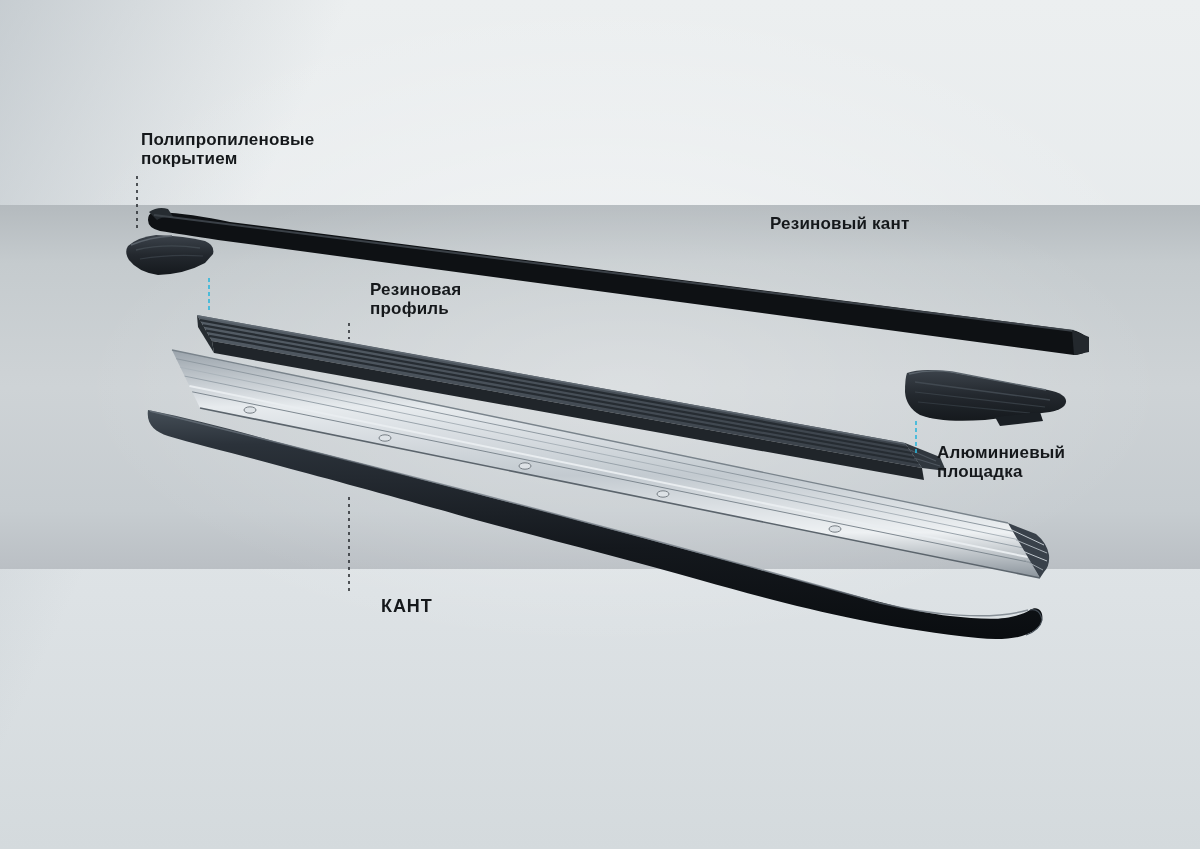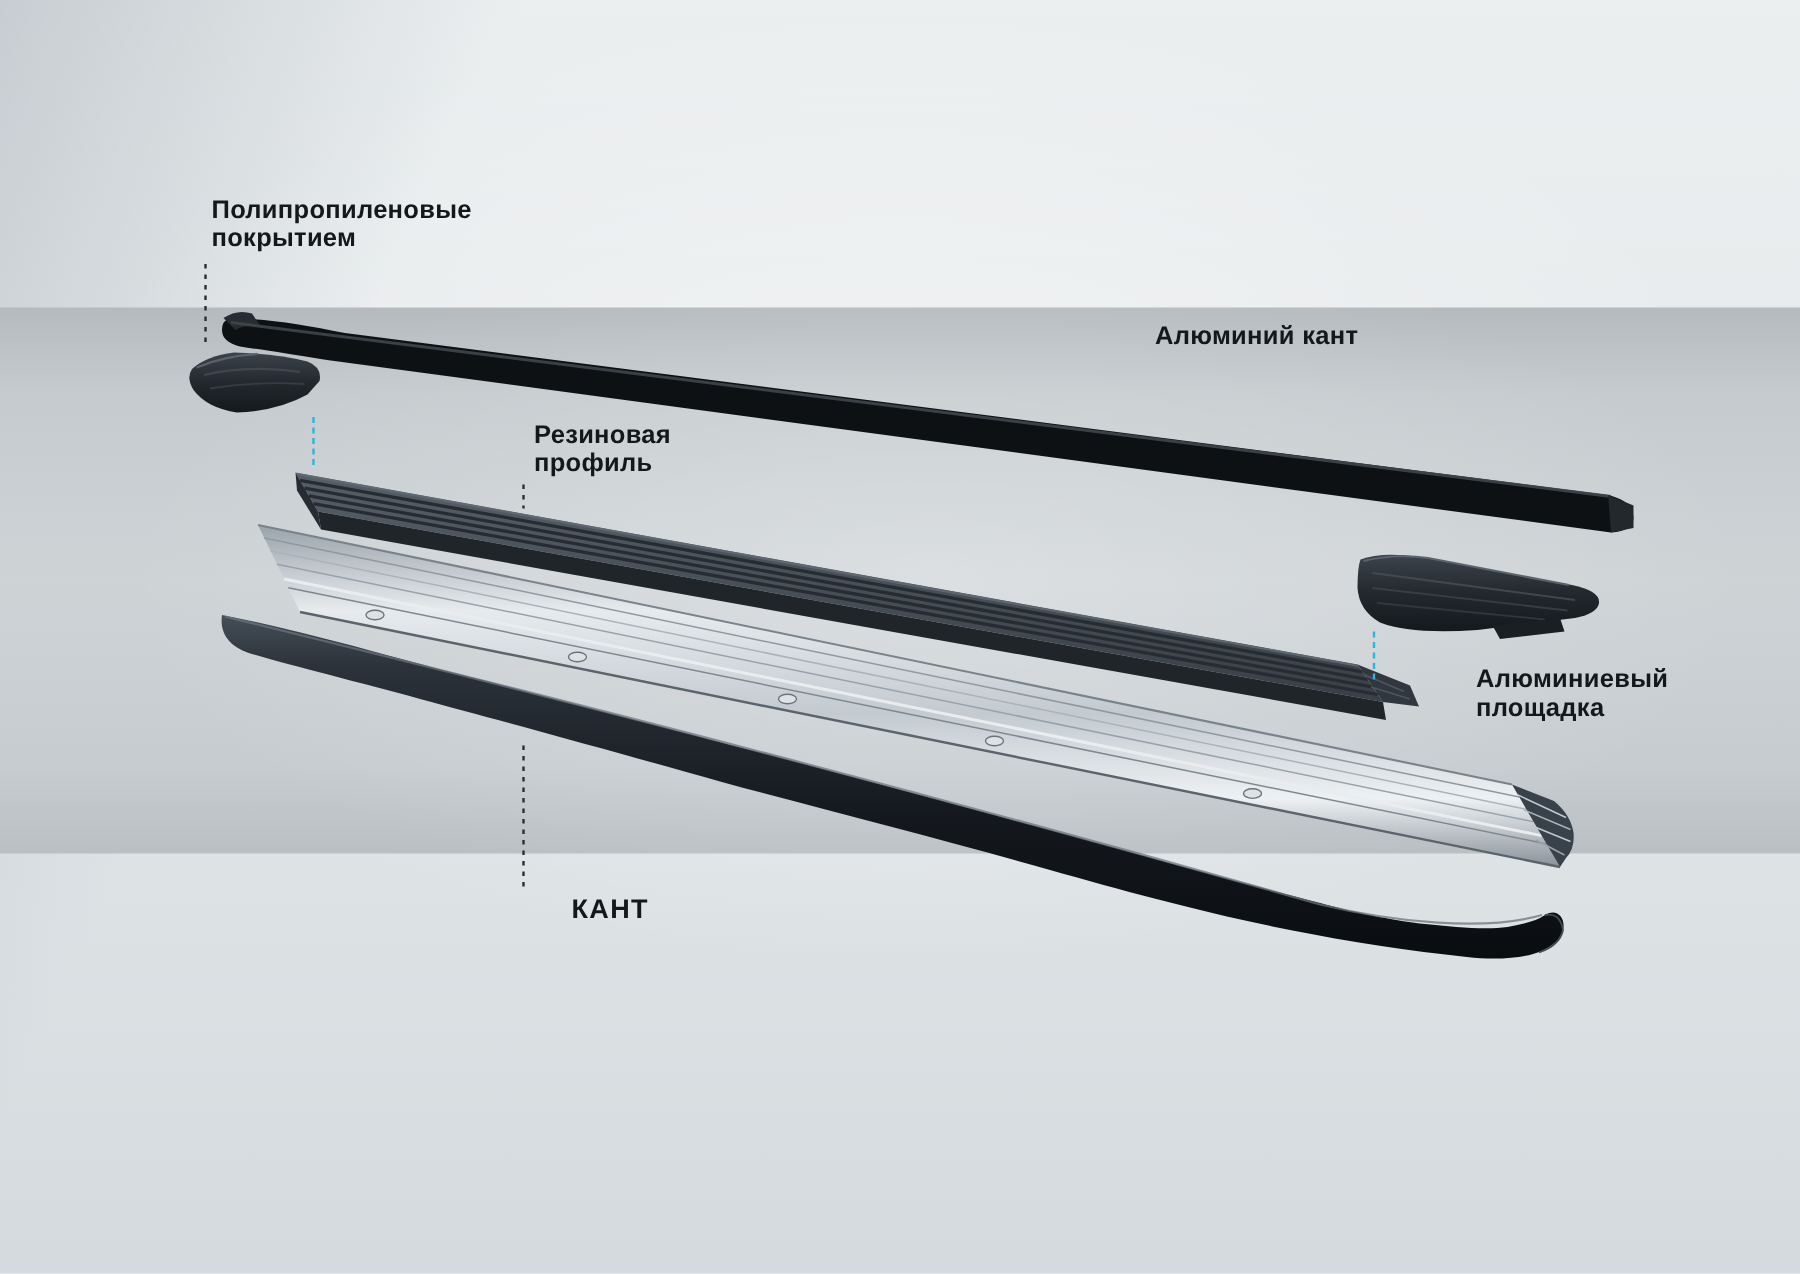--- a/index.html
+++ b/index.html
@@ -145,29 +145,29 @@
     <line x1="916" y1="421" x2="916" y2="456" stroke="#2db6db" stroke-width="1.6" stroke-dasharray="4 3"></line>
     <line x1="349" y1="497" x2="349" y2="592" stroke="#2b2f33" stroke-width="1.6" stroke-dasharray="3 4"></line>
   </svg>
 
   <div class="label" style="left:141px;top:130px">
     <span class="line">Полипропиленовые</span>
     <span class="line">покрытием</span>
   </div>
 
   <div class="label" style="left:770px;top:214px">
-    <span class="line">Алюминий кант</span>
+    <span class="line">Резиновый кант</span>
   </div>
 
-  <div class="label" style="left:356px;top:280px">
+  <div class="label" style="left:370px;top:280px">
     <span class="line">Резиновая</span>
     <span class="line">профиль</span>
   </div>
 
-  <div class="label" style="left:984px;top:443px">
+  <div class="label" style="left:937px;top:443px">
     <span class="line">Алюминиевый</span>
     <span class="line">площадка</span>
   </div>
 
   <div class="label" style="left:381px;top:597px">
     <span class="line kant-title">КАНТ</span>
   </div>
 
 </div>
 

